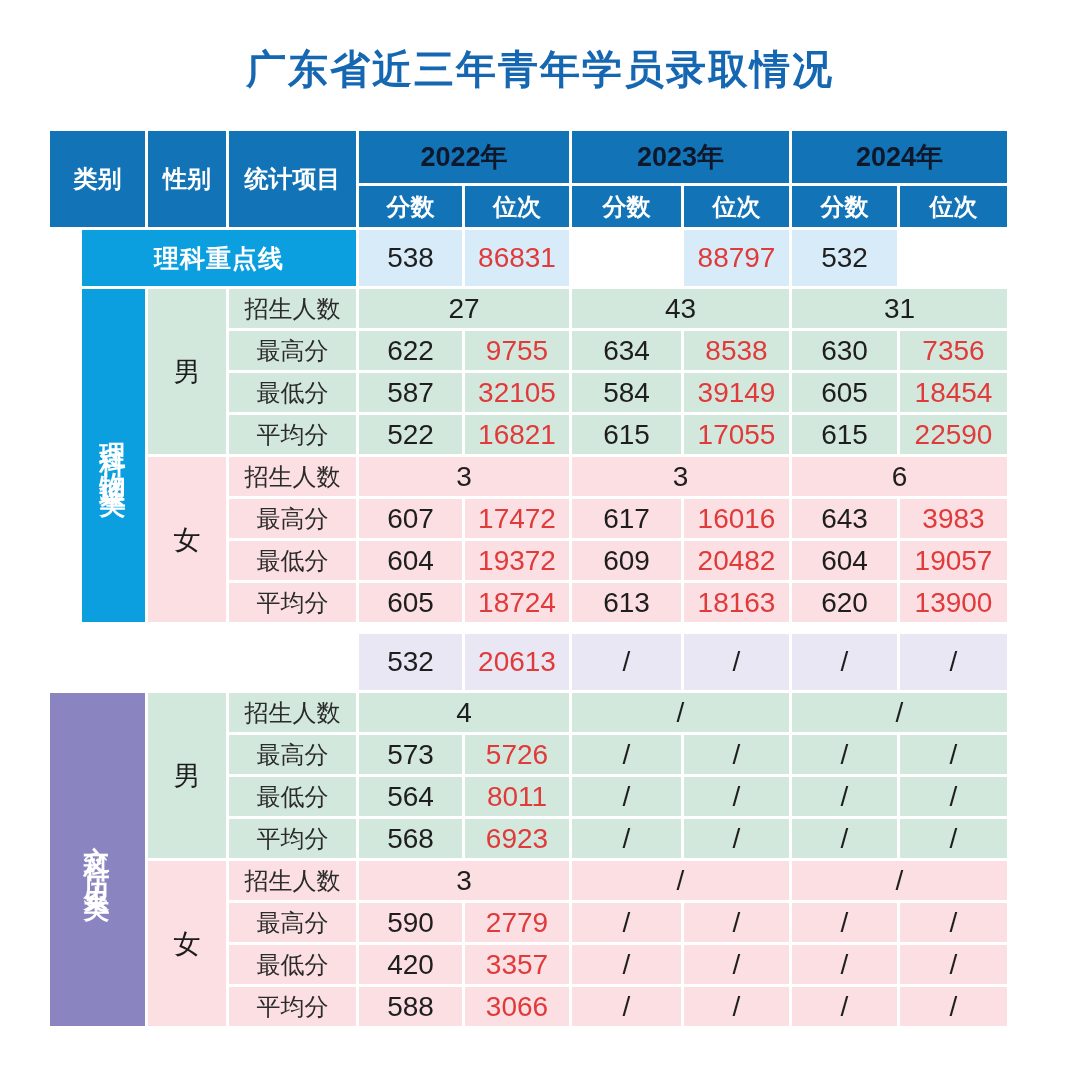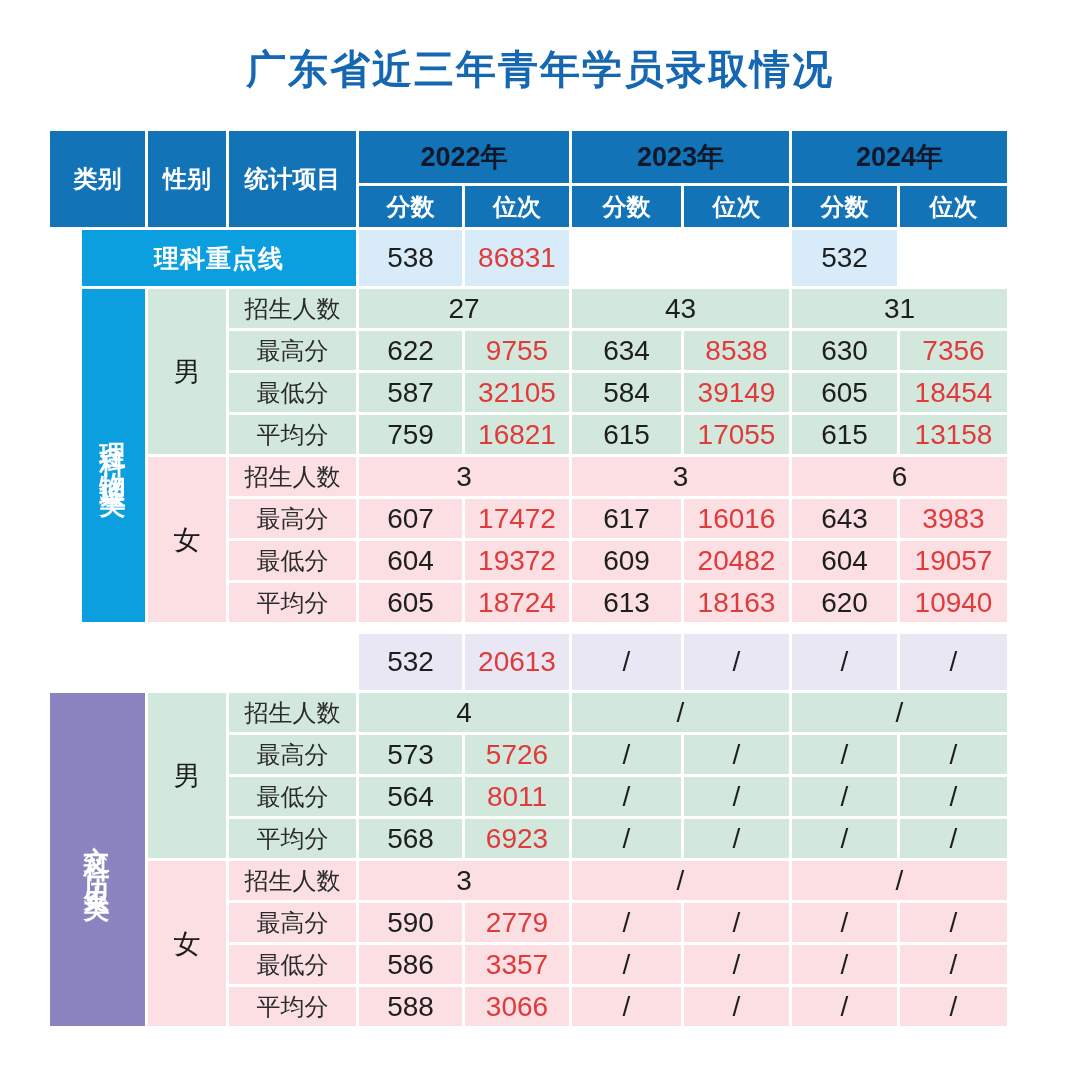--- a/index.html
+++ b/index.html
@@ -63,20 +63,21 @@
       <div class="c bg-hdr t-hdr" style="grid-area:2/4/3/5">分数</div>
       <div class="c bg-hdr t-hdr" style="grid-area:2/5/3/6">位次</div>
       <div class="c bg-hdr t-hdr" style="grid-area:2/6/3/7">分数</div>
       <div class="c bg-hdr t-hdr" style="grid-area:2/7/3/8">位次</div>
       <div class="c bg-hdr t-hdr" style="grid-area:2/8/3/9">分数</div>
       <div class="c bg-hdr t-hdr" style="grid-area:2/9/3/10">位次</div>
 
       <div class="c bg-sci t-cut" style="grid-area:3/1/4/4">理科重点线</div>
       <div class="c bg-scil t-num" style="grid-area:3/4/4/5">538</div>
       <div class="c bg-scil t-num t-red" style="grid-area:3/5/4/6">86831</div>
+      <div class="c bg-scil t-num t-red" style="grid-area:3/7/4/8">88797</div>
       <div class="c bg-scil t-num" style="grid-area:3/8/4/9">532</div>
 
       <div class="c bg-sci t-v" style="grid-area:4/1/12/2">理科（物理类）</div>
 
       <div class="c bg-grn t-gen" style="grid-area:4/2/8/3">男</div>
       <div class="c bg-grn t-stat" style="grid-area:4/3/5/4">招生人数</div>
       <div class="c bg-grn t-num" style="grid-area:4/4/5/6">27</div>
       <div class="c bg-grn t-num" style="grid-area:4/6/5/8">43</div>
       <div class="c bg-grn t-num" style="grid-area:4/8/5/10">31</div>
 
@@ -90,26 +91,26 @@
 
       <div class="c bg-grn t-stat" style="grid-area:6/3/7/4">最低分</div>
       <div class="c bg-grn t-num" style="grid-area:6/4/7/5">587</div>
       <div class="c bg-grn t-num t-red" style="grid-area:6/5/7/6">32105</div>
       <div class="c bg-grn t-num" style="grid-area:6/6/7/7">584</div>
       <div class="c bg-grn t-num t-red" style="grid-area:6/7/7/8">39149</div>
       <div class="c bg-grn t-num" style="grid-area:6/8/7/9">605</div>
       <div class="c bg-grn t-num t-red" style="grid-area:6/9/7/10">18454</div>
 
       <div class="c bg-grn t-stat" style="grid-area:7/3/8/4">平均分</div>
-      <div class="c bg-grn t-num" style="grid-area:7/4/8/5">759</div>
+      <div class="c bg-grn t-num" style="grid-area:7/4/8/5">522</div>
       <div class="c bg-grn t-num t-red" style="grid-area:7/5/8/6">16821</div>
       <div class="c bg-grn t-num" style="grid-area:7/6/8/7">615</div>
       <div class="c bg-grn t-num t-red" style="grid-area:7/7/8/8">17055</div>
       <div class="c bg-grn t-num" style="grid-area:7/8/8/9">615</div>
-      <div class="c bg-grn t-num t-red" style="grid-area:7/9/8/10">13158</div>
+      <div class="c bg-grn t-num t-red" style="grid-area:7/9/8/10">22590</div>
 
       <div class="c bg-pnk t-gen" style="grid-area:8/2/12/3">女</div>
       <div class="c bg-pnk t-stat" style="grid-area:8/3/9/4">招生人数</div>
       <div class="c bg-pnk t-num" style="grid-area:8/4/9/6">3</div>
       <div class="c bg-pnk t-num" style="grid-area:8/6/9/8">3</div>
       <div class="c bg-pnk t-num" style="grid-area:8/8/9/10">6</div>
 
       <div class="c bg-pnk t-stat" style="grid-area:9/3/10/4">最高分</div>
       <div class="c bg-pnk t-num" style="grid-area:9/4/10/5">607</div>
       <div class="c bg-pnk t-num t-red" style="grid-area:9/5/10/6">17472</div>
@@ -125,21 +126,21 @@
       <div class="c bg-pnk t-num t-red" style="grid-area:10/7/11/8">20482</div>
       <div class="c bg-pnk t-num" style="grid-area:10/8/11/9">604</div>
       <div class="c bg-pnk t-num t-red" style="grid-area:10/9/11/10">19057</div>
 
       <div class="c bg-pnk t-stat" style="grid-area:11/3/12/4">平均分</div>
       <div class="c bg-pnk t-num" style="grid-area:11/4/12/5">605</div>
       <div class="c bg-pnk t-num t-red" style="grid-area:11/5/12/6">18724</div>
       <div class="c bg-pnk t-num" style="grid-area:11/6/12/7">613</div>
       <div class="c bg-pnk t-num t-red" style="grid-area:11/7/12/8">18163</div>
       <div class="c bg-pnk t-num" style="grid-area:11/8/12/9">620</div>
-      <div class="c bg-pnk t-num t-red" style="grid-area:11/9/12/10">10940</div>
+      <div class="c bg-pnk t-num t-red" style="grid-area:11/9/12/10">13900</div>
     </div>
 
     <div class="grid bot">
 
       <div class="c bg-lav t-num" style="grid-area:1/4/2/5">532</div>
       <div class="c bg-lav t-num t-red" style="grid-area:1/5/2/6">20613</div>
       <div class="c bg-lav t-num" style="grid-area:1/6/2/7">/</div>
       <div class="c bg-lav t-num" style="grid-area:1/7/2/8">/</div>
       <div class="c bg-lav t-num" style="grid-area:1/8/2/9">/</div>
       <div class="c bg-lav t-num" style="grid-area:1/9/2/10">/</div>
@@ -184,21 +185,21 @@
 
       <div class="c bg-pnk t-stat" style="grid-area:7/3/8/4">最高分</div>
       <div class="c bg-pnk t-num" style="grid-area:7/4/8/5">590</div>
       <div class="c bg-pnk t-num t-red" style="grid-area:7/5/8/6">2779</div>
       <div class="c bg-pnk t-num" style="grid-area:7/6/8/7">/</div>
       <div class="c bg-pnk t-num" style="grid-area:7/7/8/8">/</div>
       <div class="c bg-pnk t-num" style="grid-area:7/8/8/9">/</div>
       <div class="c bg-pnk t-num" style="grid-area:7/9/8/10">/</div>
 
       <div class="c bg-pnk t-stat" style="grid-area:8/3/9/4">最低分</div>
-      <div class="c bg-pnk t-num" style="grid-area:8/4/9/5">586</div>
+      <div class="c bg-pnk t-num" style="grid-area:8/4/9/5">420</div>
       <div class="c bg-pnk t-num t-red" style="grid-area:8/5/9/6">3357</div>
       <div class="c bg-pnk t-num" style="grid-area:8/6/9/7">/</div>
       <div class="c bg-pnk t-num" style="grid-area:8/7/9/8">/</div>
       <div class="c bg-pnk t-num" style="grid-area:8/8/9/9">/</div>
       <div class="c bg-pnk t-num" style="grid-area:8/9/9/10">/</div>
 
       <div class="c bg-pnk t-stat" style="grid-area:9/3/10/4">平均分</div>
       <div class="c bg-pnk t-num" style="grid-area:9/4/10/5">588</div>
       <div class="c bg-pnk t-num t-red" style="grid-area:9/5/10/6">3066</div>
       <div class="c bg-pnk t-num" style="grid-area:9/6/10/7">/</div>

